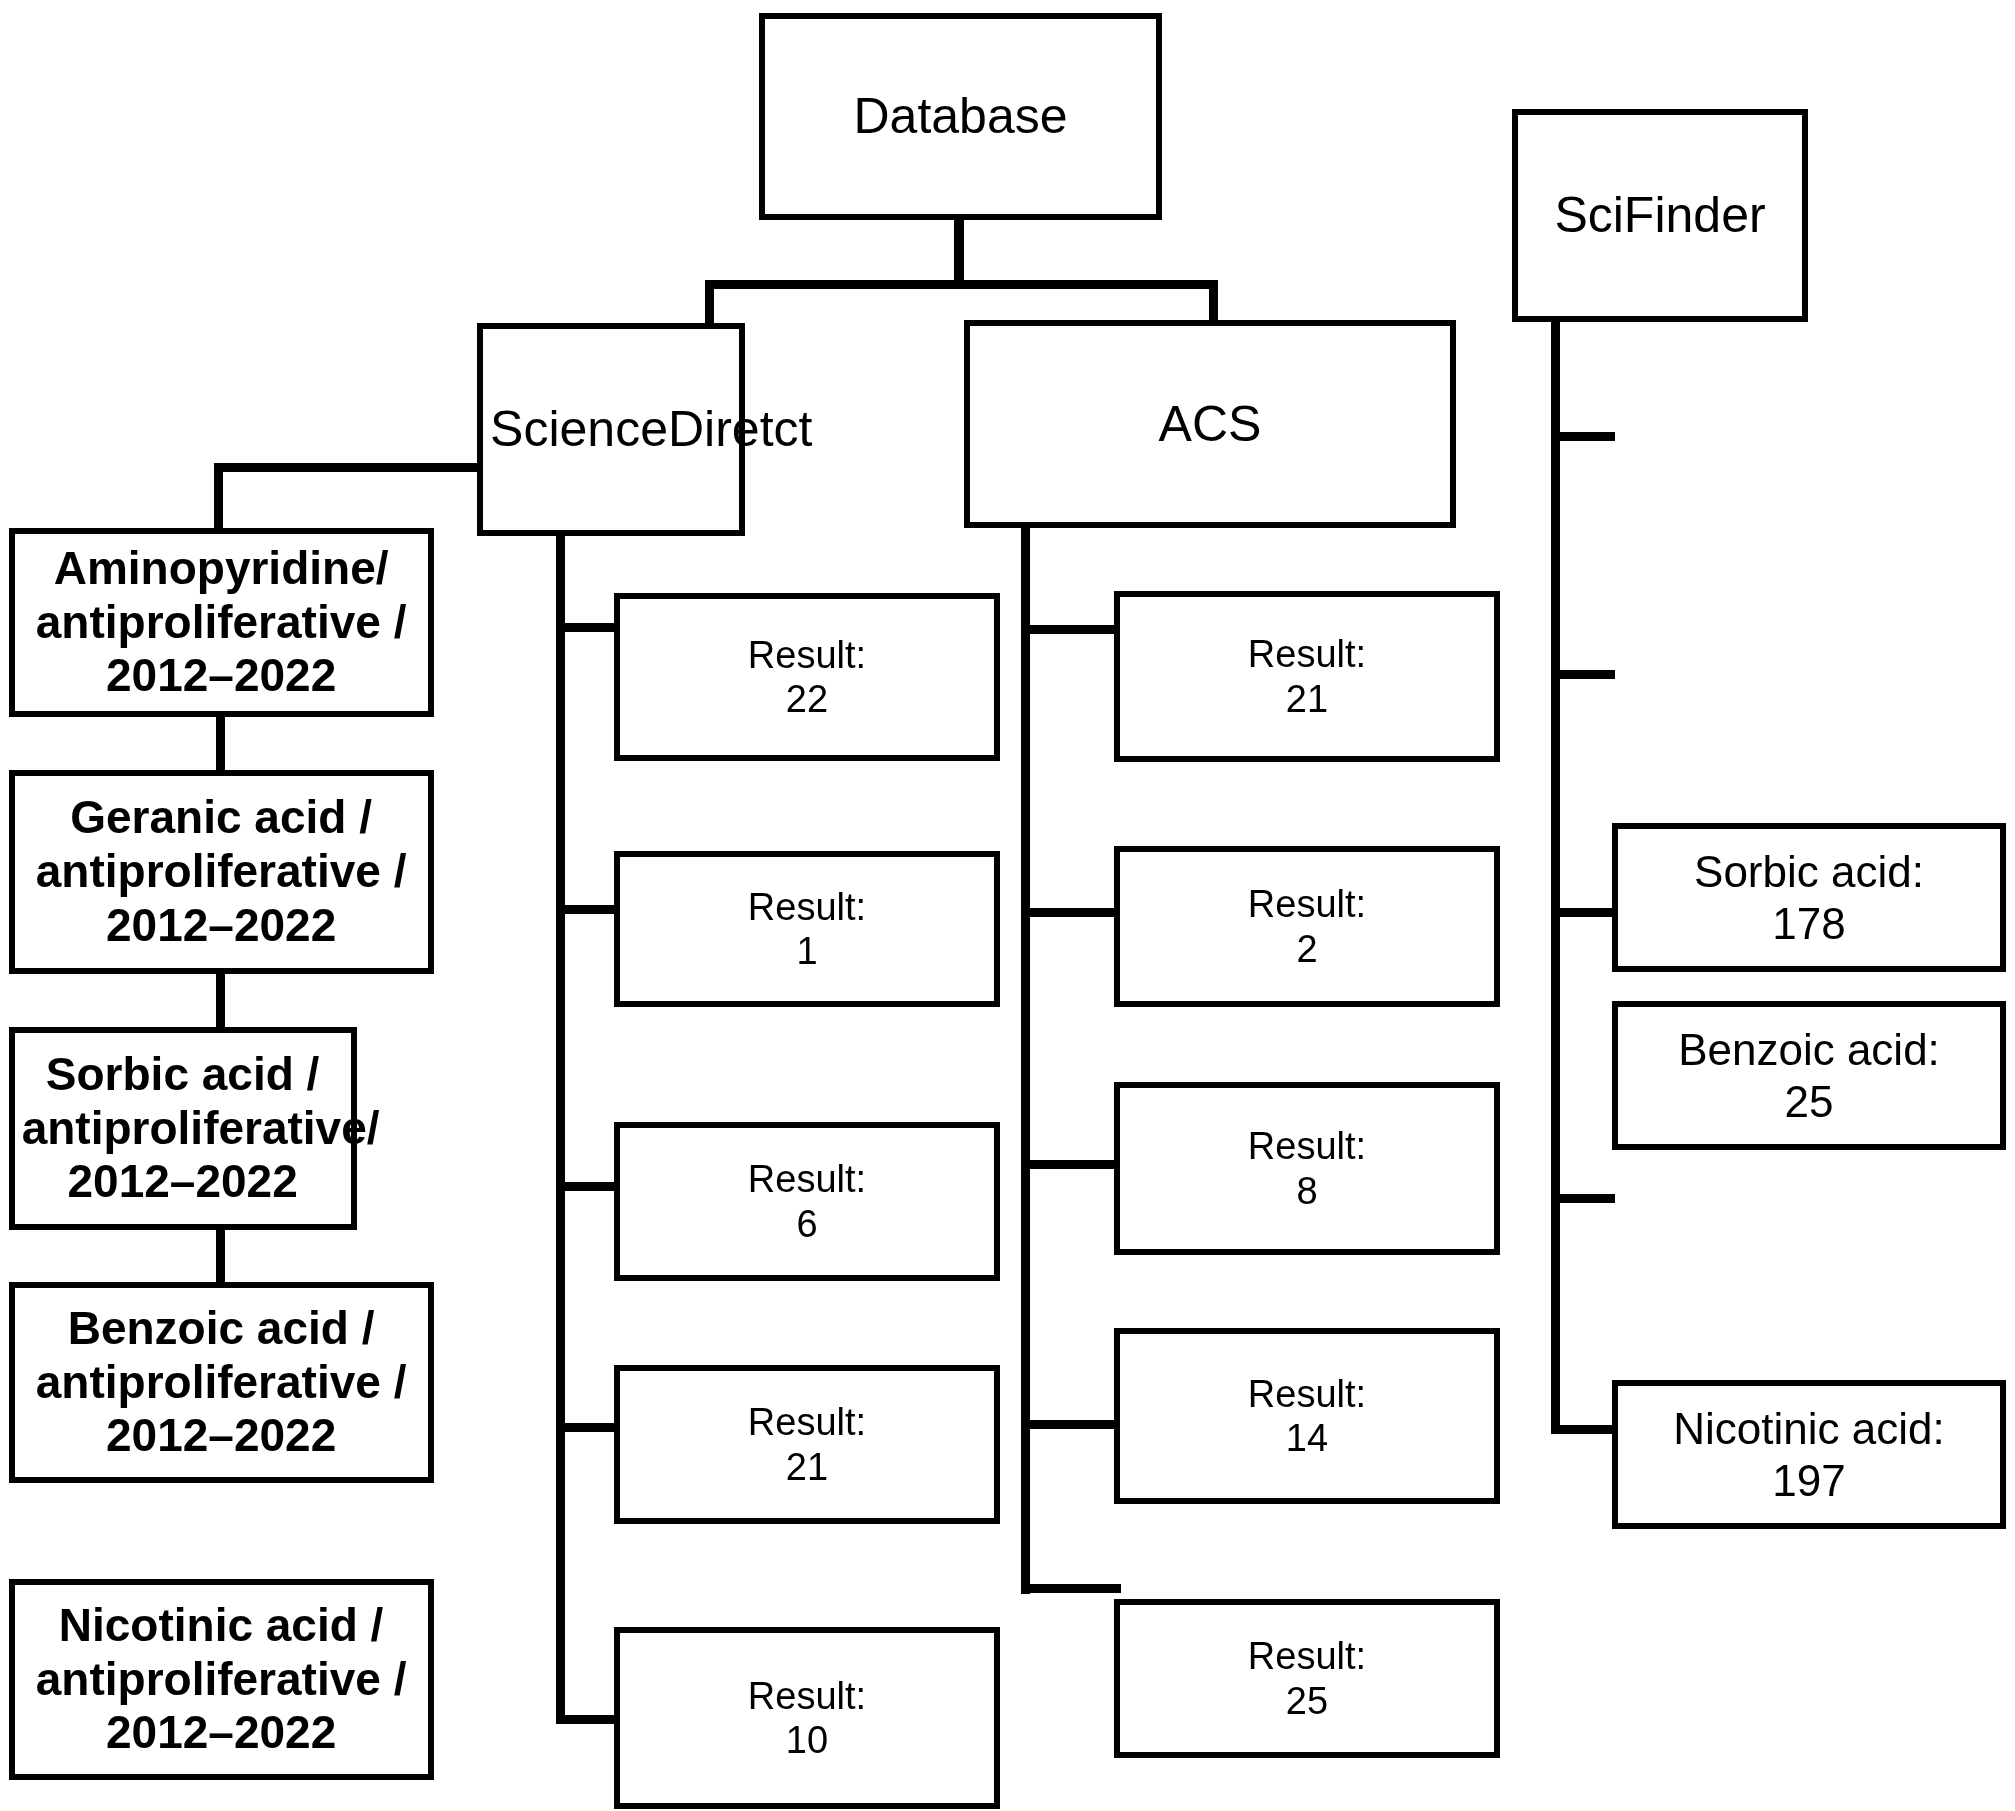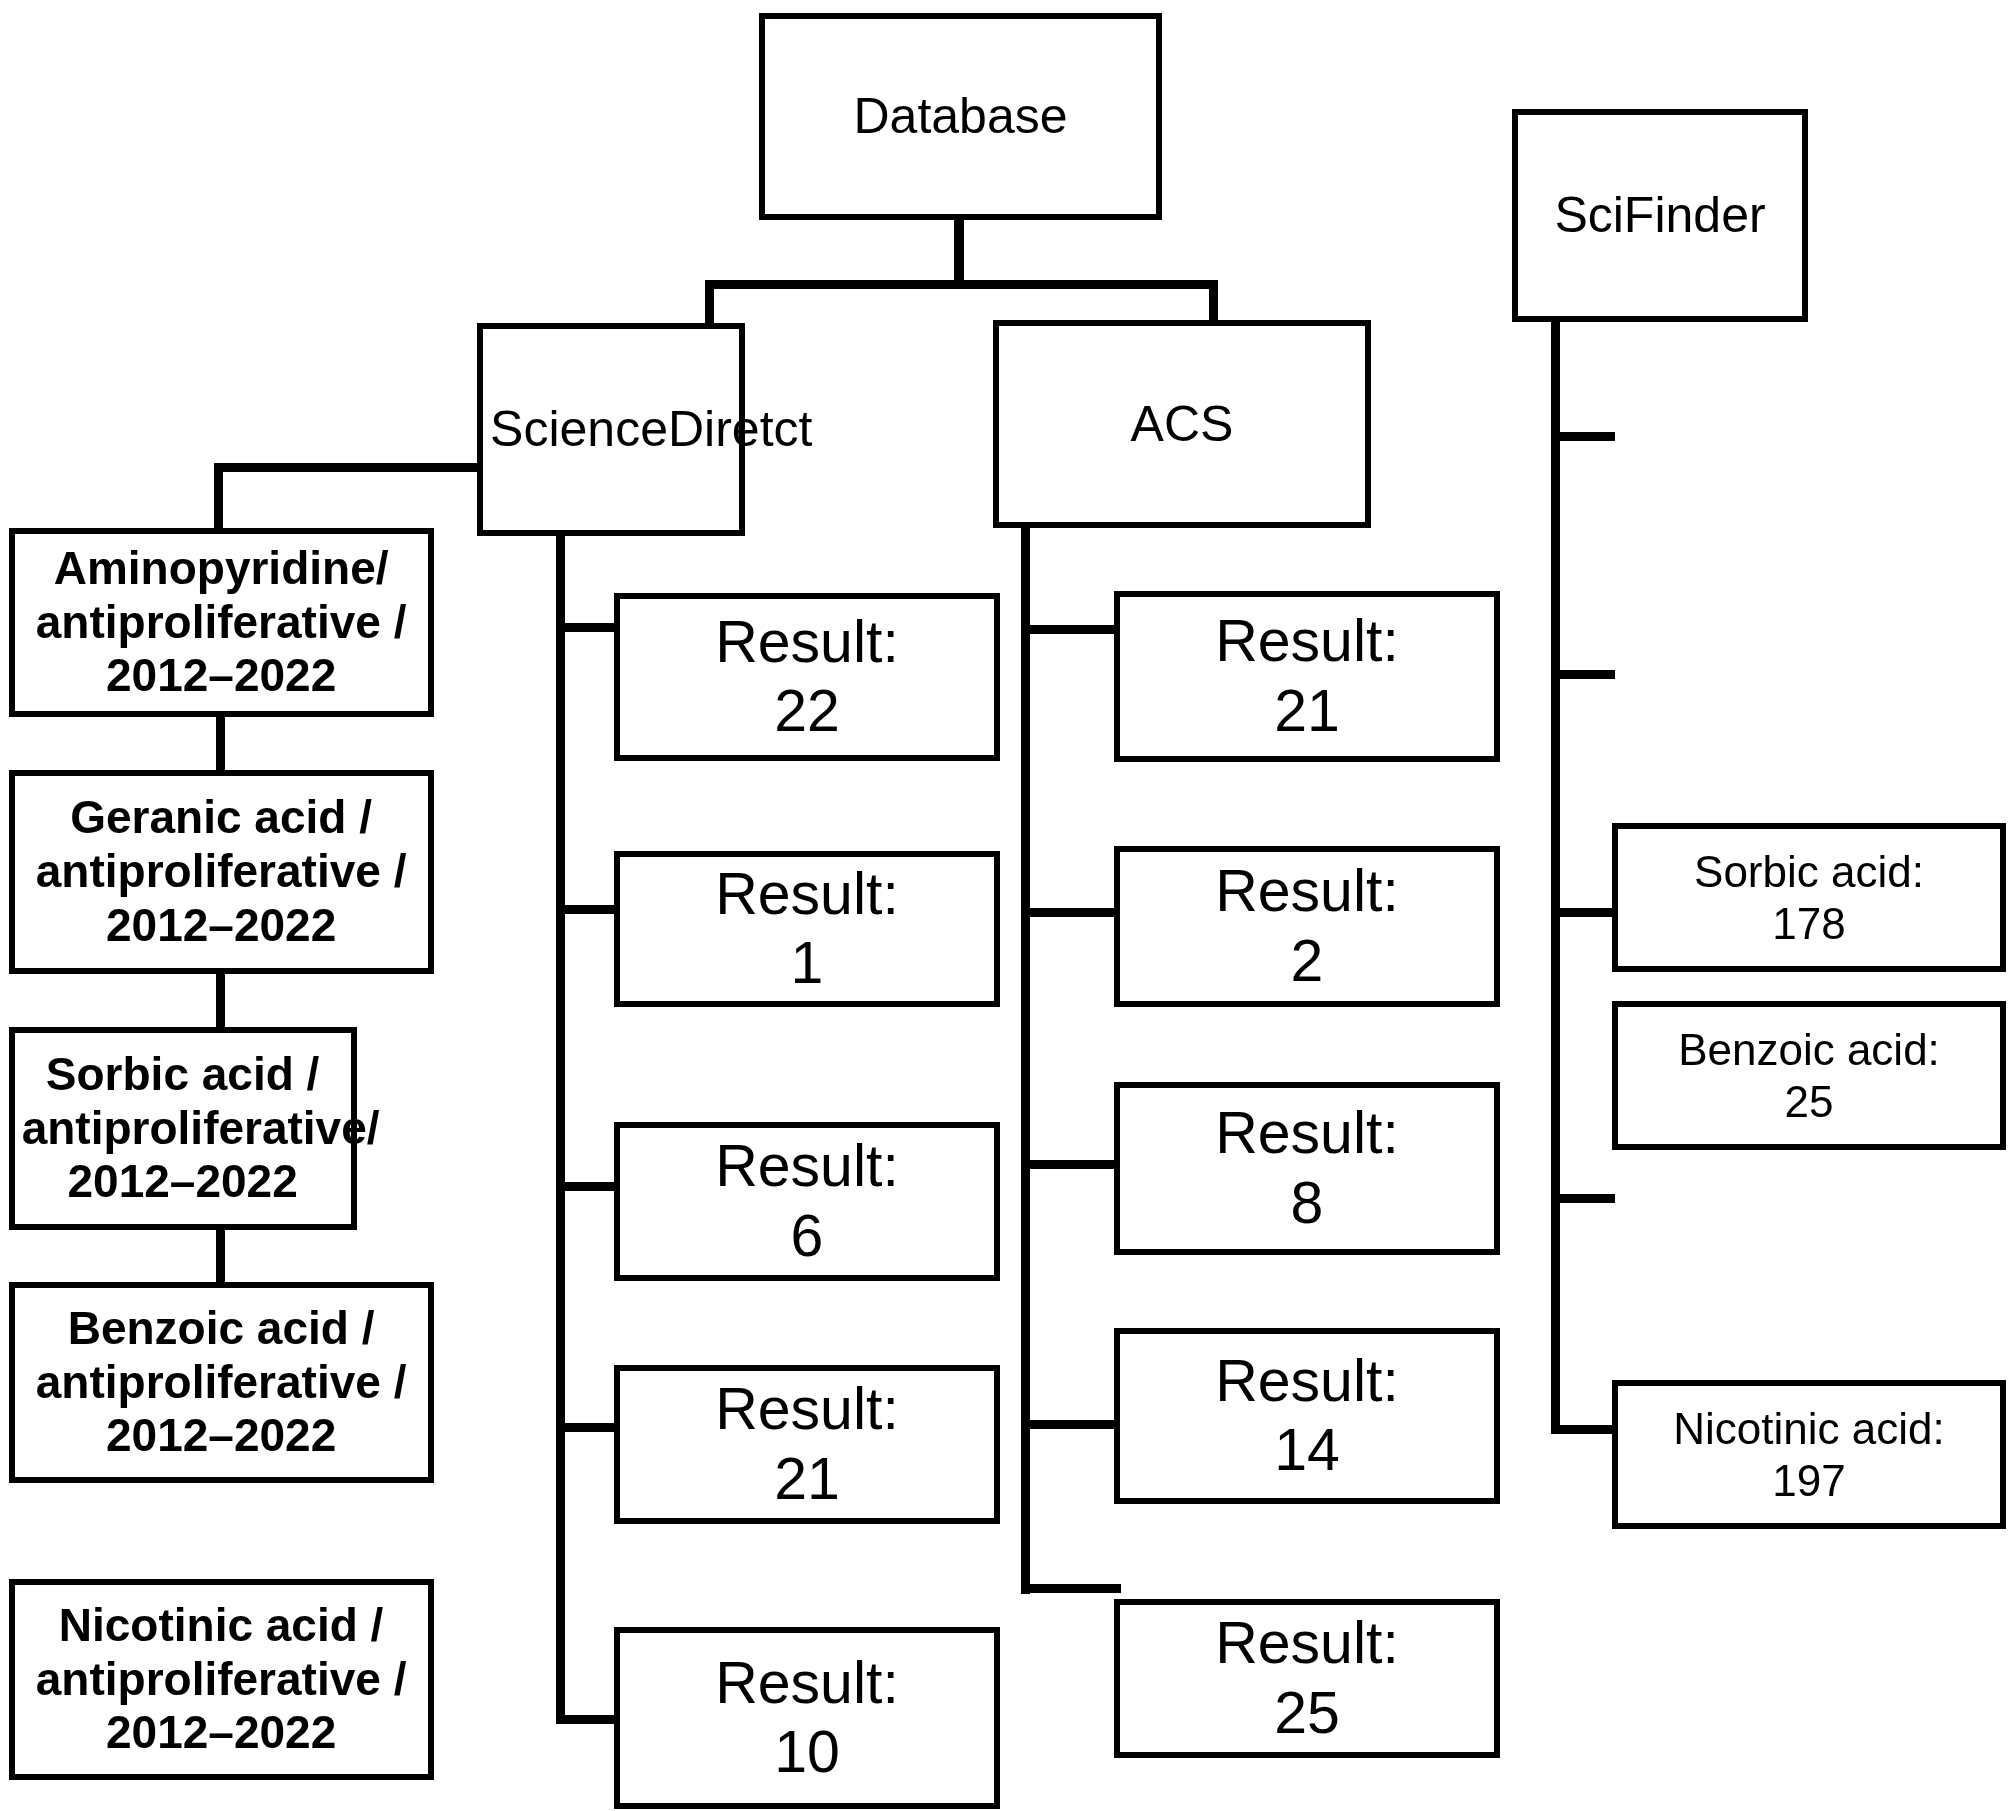--- a/index.html
+++ b/index.html
@@ -21,21 +21,21 @@
     justify-content:center;
     text-align:center;
     line-height:1.17;
     z-index:5;
     padding:2.9px 7.1px;
   }
   .node .txt{display:block;width:100%;white-space:pre-line;}
   .root-node{font-size:50px;}
   .src-node{font-size:50px;}
   .query-node{font-size:46px;font-weight:bold;}
-  .result-node{font-size:59px;}
+  .result-node{font-size:38px;}
   .count-node{font-size:44px;}
 
   
   .conn{position:absolute;background:#000;z-index:1;}
 </style>
 </head>
 <body>
 
 <div id="stage">
 
@@ -76,21 +76,21 @@
   <div class="conn" style="left:1551px;top:1425px;width:64px;height:9.3px;"></div>
 
   <div class="node src-node" style="left:477px;top:323px;width:268px;height:213px;">
     <span class="txt">ScienceDiretct</span>
   </div>
 
   <div class="node root-node" style="left:759px;top:13px;width:403px;height:207px;">
     <span class="txt">Database</span>
   </div>
 
-  <div class="node src-node" style="left:993px;top:320px;width:378px;height:208px;">
+  <div class="node src-node" style="left:964px;top:320px;width:492px;height:208px;">
     <span class="txt">ACS</span>
   </div>
 
   <div class="node src-node" style="left:1512px;top:109px;width:296px;height:213px;">
     <span class="txt">SciFinder</span>
   </div>
 
   <div class="node query-node" style="left:8.6px;top:528px;width:425px;height:189px;">
     <span class="txt">Aminopyridine/
 antiproliferative  /

